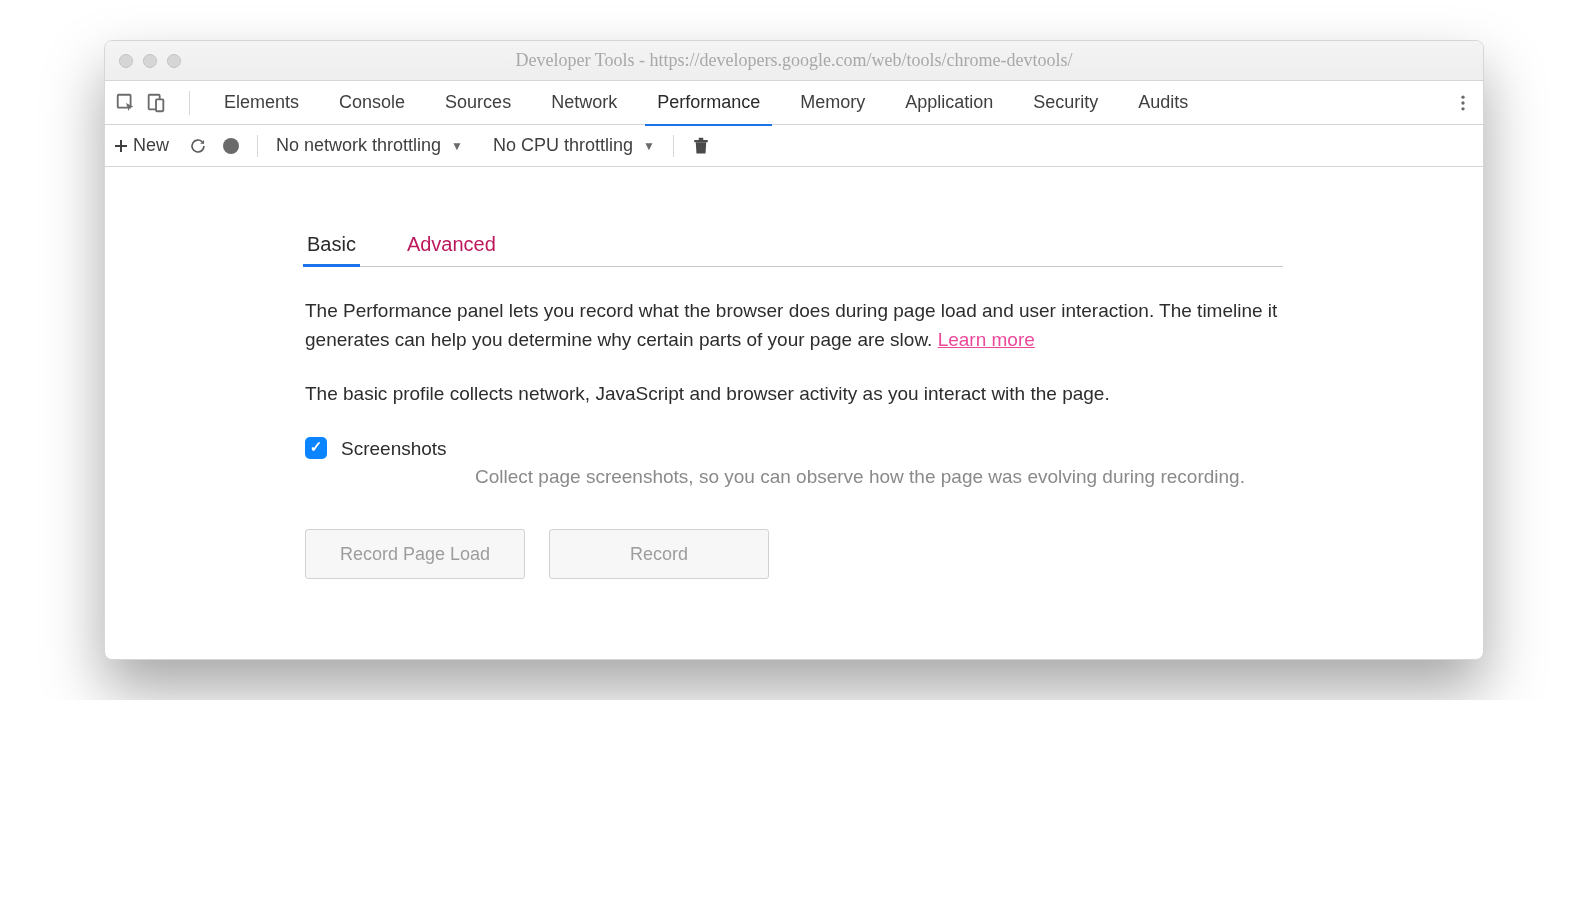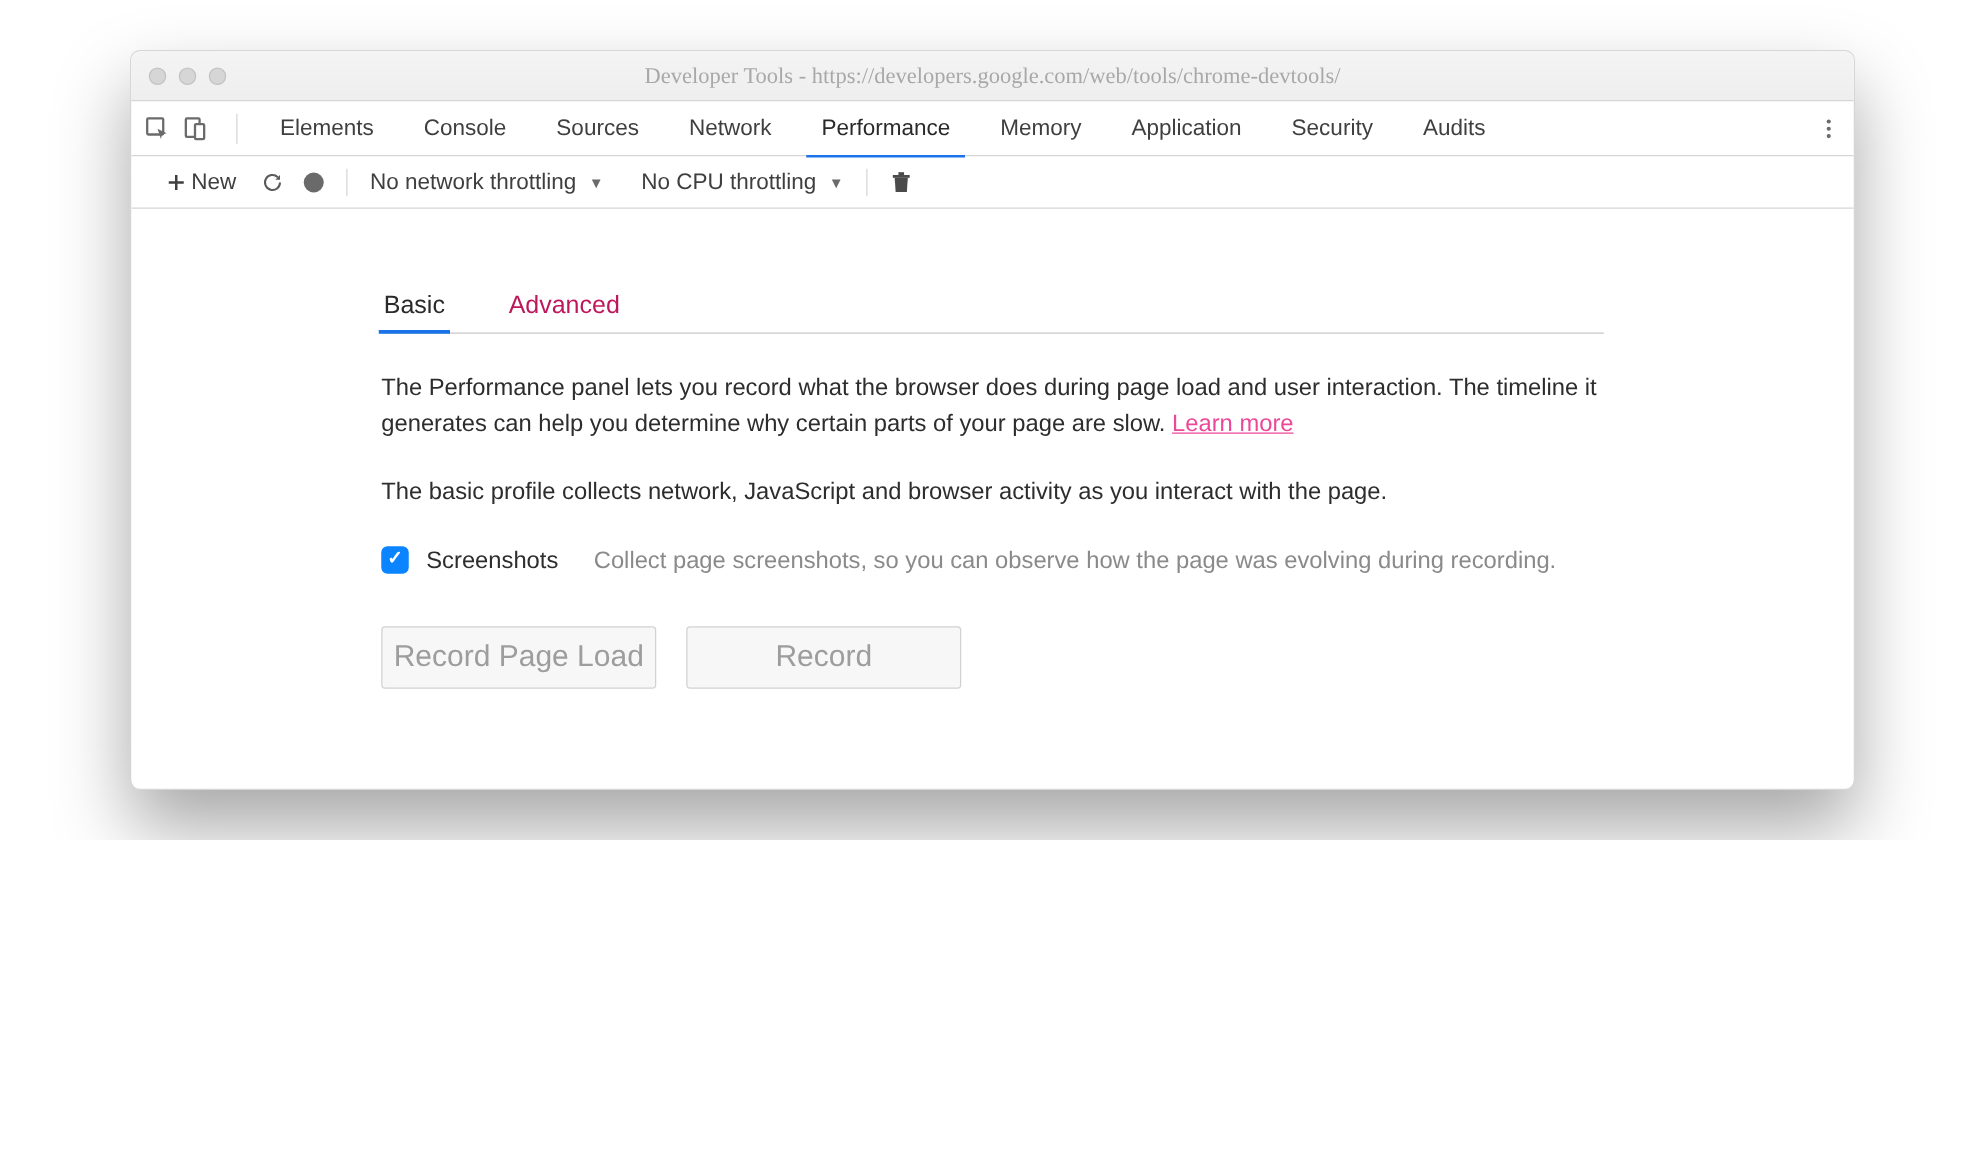--- a/index.html
+++ b/index.html
@@ -87,21 +87,21 @@
     height: 2px;
     background: #1a73e8;
   }
   .tabs-spacer { flex: 1; }
   .kebab-icon { width: 20px; height: 20px; color: #6b6b6b; margin-left: 10px; }
   .toolbar-row {
     display: flex;
     align-items: center;
     height: 42px;
     border-bottom: 1px solid #d6d6d6;
-    padding: 0 28px;
+    padding: 0 8px;
     font-size: 18px;
     color: #3f3f3f;
     gap: 10px;
   }
   .new-btn {
     display: flex; align-items: center; gap: 4px; cursor: pointer;
   }
   .plus-icon { width: 16px; height: 16px; }
   .reload-icon { width: 18px; height: 18px; color: #5a5a5a; cursor: pointer; margin-left: 10px; }
   .rec-dot {
@@ -156,31 +156,31 @@
     width: 22px; height: 22px;
     border-radius: 5px;
     background: #0a84ff;
     display: flex; align-items: center; justify-content: center;
     flex-shrink: 0;
     margin-top: 2px;
     cursor: pointer;
   }
   .check-glyph { color: #fff; font-size: 15px; font-weight: 700; }
   .opt-label { color: #2d2d2d; flex-shrink: 0; min-width: 120px; }
-  .opt-desc { color: #8a8a8a; }
+  .opt-desc { color: #8a8a8a; margin-top: 28px; }
   .button-row {
     display: flex; gap: 24px;
   }
   .big-btn {
     width: 220px; height: 50px;
     border: 1px solid #d2d2d2;
     border-radius: 3px;
     background: #f7f7f7;
     color: #9d9d9d;
-    font-size: 24px;
+    font-size: 18px;
     display: flex; align-items: center; justify-content: center;
     cursor: pointer;
   }
 </style>
 </head>
 <body>
 
 <div class="window">
 
   <div class="titlebar">

